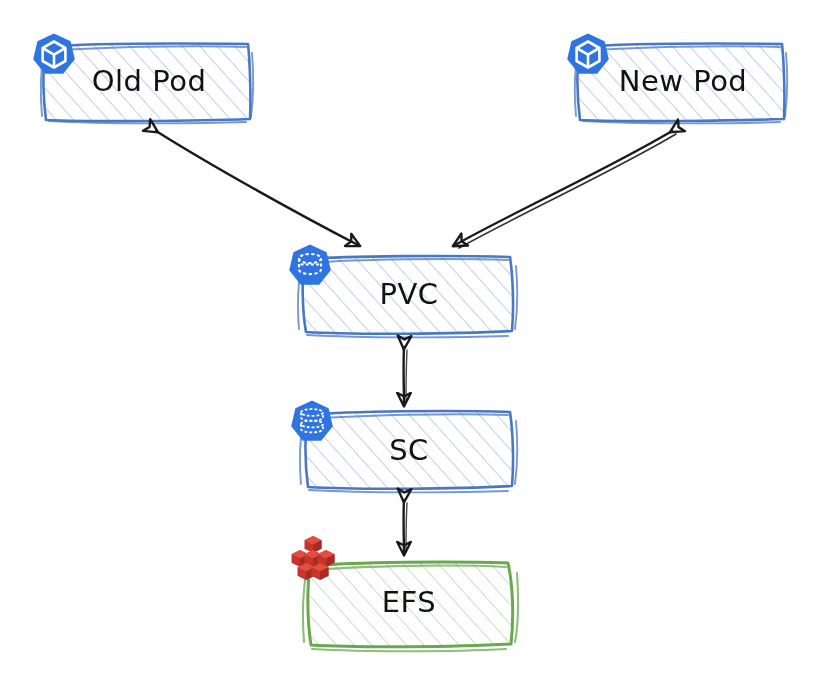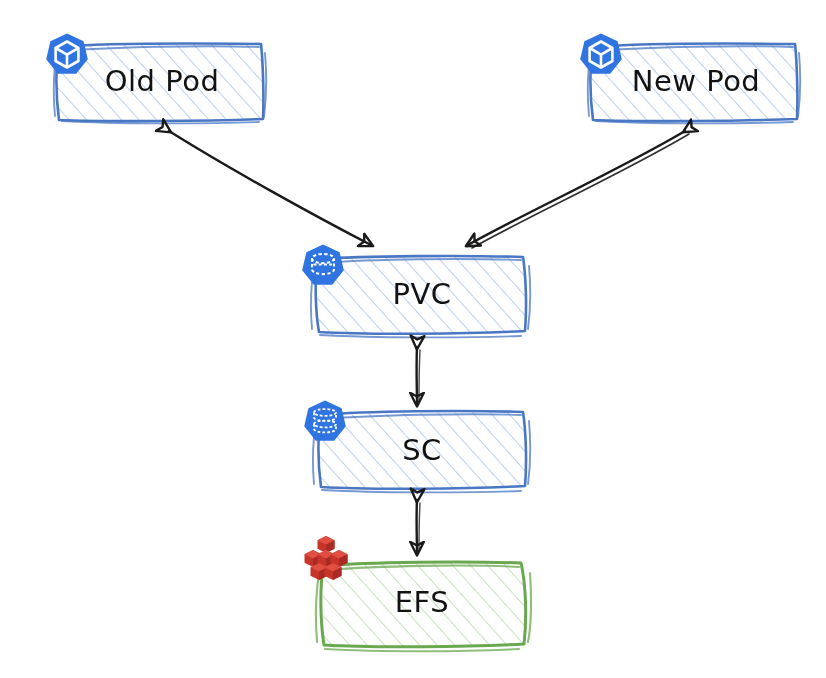--- a/index.html
+++ b/index.html
@@ -13,21 +13,20 @@
     height: 678px;
     overflow: hidden;
     font-family: "DejaVu Sans", sans-serif;
     position: relative;
   }
   #canvas-root {
     position: absolute;
     left: 0; top: 0;
     width: 724px;
     height: 678px;
-    margin-left: 13px;
   }
   svg.diagram {
     display: block;
     width: 826px;
     height: 678px;
     background: #ffffff;
   }
   .node-label {
     font-family: "DejaVu Sans", sans-serif;
     font-size: 29px;

